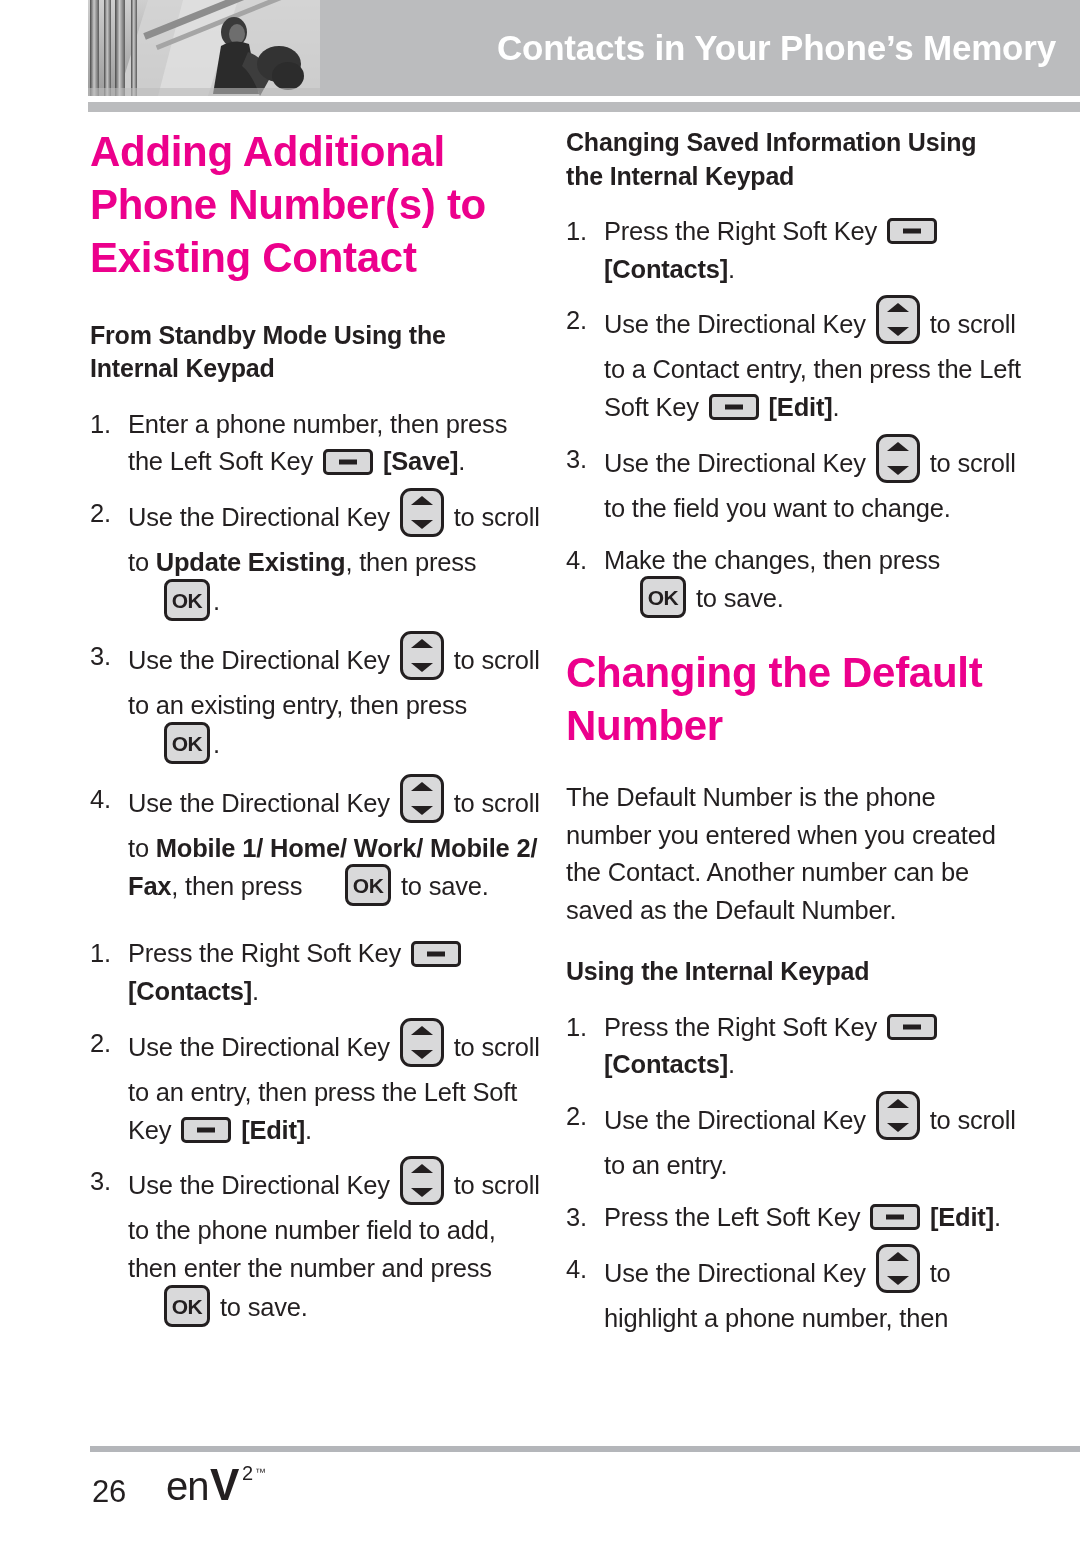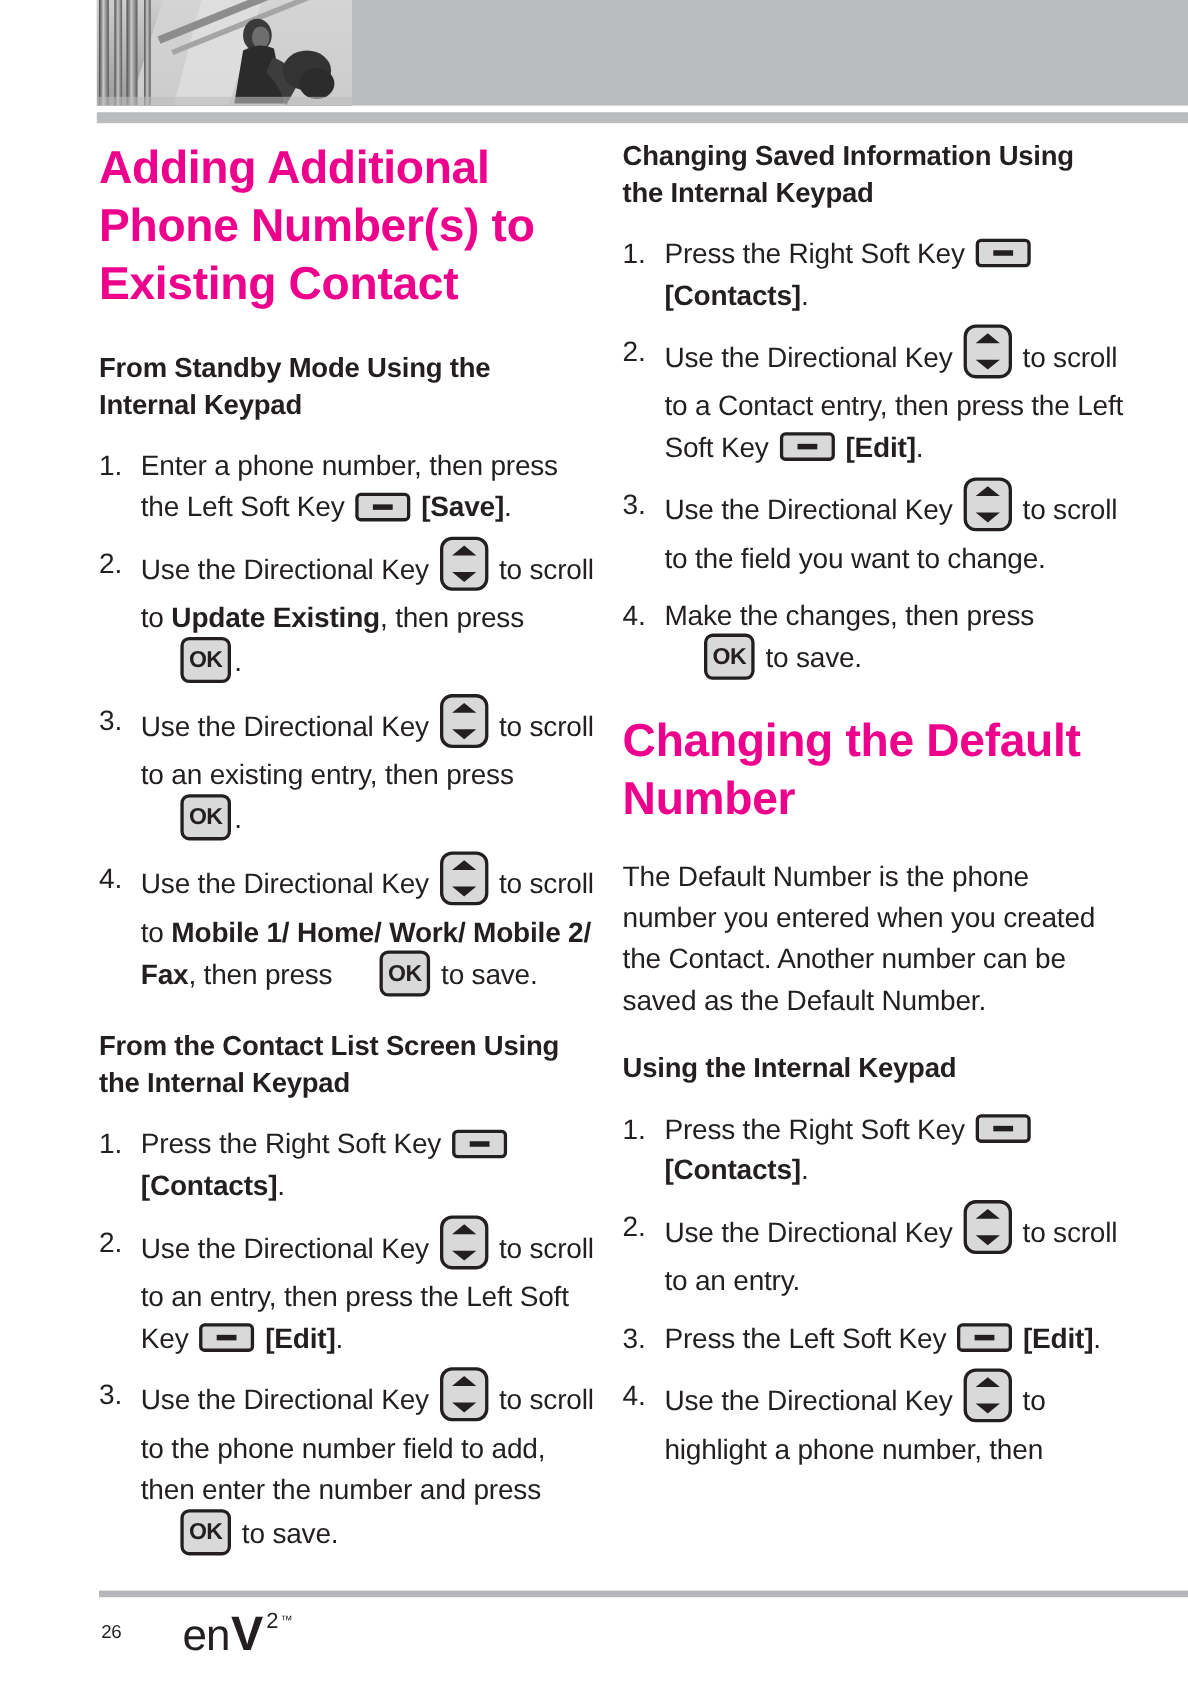--- a/index.html
+++ b/index.html
@@ -214,21 +214,21 @@
     position: absolute;
     left: 90px;
     top: 1462px;
     width: 990px;
     height: 60px;
   }
   .page-number {
     position: absolute;
     left: 2px;
     top: 12px;
-    font-size: 17px;
+    font-size: 31px;
     color: #231f20;
     letter-spacing: -0.3px;
   }
   .logo {
     position: absolute;
     left: 76px;
     top: 0;
     height: 48px;
   }
 </style>
@@ -266,37 +266,37 @@
         <ellipse cx="146" cy="32" rx="13" ry="15" fill="#3a3a3a"></ellipse>
         <ellipse cx="149" cy="34" rx="8" ry="10" fill="#6e6e6e"></ellipse>
         <path d="M133 46 q14 -8 28 -2 l10 50 h-46 z" fill="#2b2b2b"></path>
         <path d="M160 52 q18 6 22 26 l-10 18 q-8 -22 -18 -30 z" fill="#3d3d3d"></path>
         <ellipse cx="191" cy="64" rx="22" ry="18" fill="#333333"></ellipse>
         <ellipse cx="200" cy="76" rx="16" ry="14" fill="#2c2c2c"></ellipse>
       </g>
       <rect x="0" y="88" width="232" height="8" fill="#bdbdbd" opacity="0.6"></rect>
     </svg>
   </div>
+  <div class="header-title">Contacts in Your Phone’s Memory</div>
 </div>
 <div class="header-rule"></div>
 
 <div class="page">
 
   <div class="col col-left">
     <h1 class="h1">Adding Additional Phone Number(s) to Existing Contact</h1>
 
     <h2 class="h2">From Standby Mode Using the Internal Keypad</h2>
     <ol class="steps">
         <li><span class="num">1.</span>Enter a phone number, then press the Left Soft Key <span class="key key-soft"></span> <b>[Save]</b>.</li>
         <li><span class="num">2.</span>Use the Directional Key <span class="key key-dir"><i class="arw up"></i><i class="arw down"></i></span> to scroll to <b>Update Existing</b>, then press <span class="key key-ok"><span>OK</span></span>.</li>
         <li><span class="num">3.</span>Use the Directional Key <span class="key key-dir"><i class="arw up"></i><i class="arw down"></i></span> to scroll to an existing entry, then press <span class="key key-ok"><span>OK</span></span>.</li>
         <li><span class="num">4.</span>Use the Directional Key <span class="key key-dir"><i class="arw up"></i><i class="arw down"></i></span> to scroll to <b>Mobile 1/ Home/ Work/ Mobile 2/ Fax</b>, then press <span class="key key-ok"><span>OK</span></span> to save.</li>
       </ol>
 
-    <h2 class="h2">From the Contact List Screen Using the Internal Keypad</h2>
     <ol class="steps">
         <li><span class="num">1.</span>Press the Right Soft Key <span class="key key-soft"></span> <b>[Contacts]</b>.</li>
         <li><span class="num">2.</span>Use the Directional Key <span class="key key-dir"><i class="arw up"></i><i class="arw down"></i></span> to scroll to an entry, then press the Left Soft Key <span class="key key-soft"></span> <b>[Edit]</b>.</li>
         <li><span class="num">3.</span>Use the Directional Key <span class="key key-dir"><i class="arw up"></i><i class="arw down"></i></span> to scroll to the phone number field to add, then enter the number and press <span class="key key-ok"><span>OK</span></span> to save.</li>
       </ol>
   </div>
 
   <div class="col col-right">
     <h2 class="h2">Changing Saved Information Using the Internal Keypad</h2>
     <ol class="steps">

